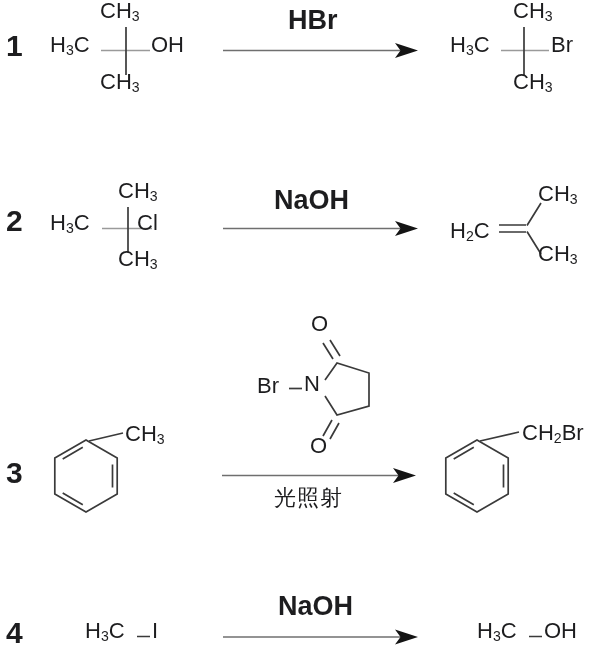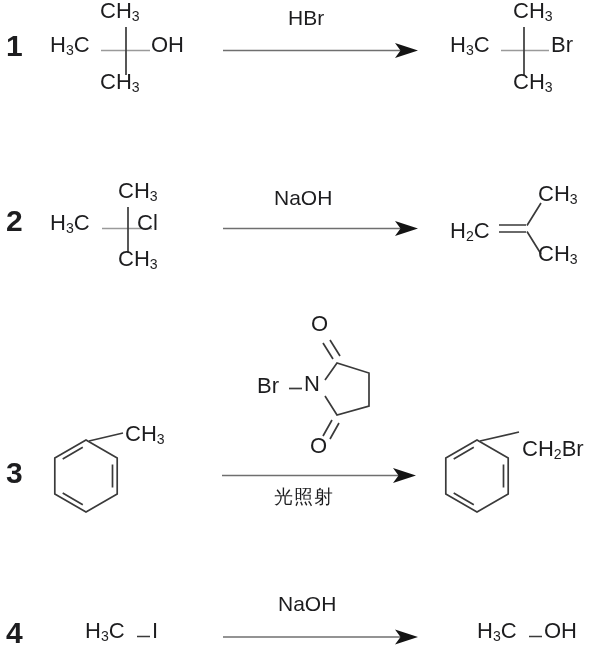--- a/index.html
+++ b/index.html
@@ -1,22 +1,22 @@
 <!DOCTYPE html>
 <html><head>
 <meta charset="utf-8">
 <style>
   html,body{margin:0;padding:0;background:#ffffff;}
   .scheme{position:relative;width:616px;height:656px;background:#ffffff;
           font-family:"Liberation Sans",sans-serif;color:#1d1d1f;overflow:hidden;}
   .f{position:absolute;font-size:22px;line-height:1;white-space:nowrap;}
   .f sub{font-size:0.64em;vertical-align:-0.18em;}
   .num{position:absolute;font-size:30px;font-weight:bold;line-height:1;}
-  .cond{position:absolute;font-size:21px;line-height:1;white-space:nowrap;}
-  .cond-cjk{position:absolute;font-size:19px;line-height:1;letter-spacing:1px;white-space:nowrap;}
+  .cond{position:absolute;font-size:27px;line-height:1;white-space:nowrap;font-weight:bold;}
+  .cond-cjk{position:absolute;font-size:22px;line-height:1;letter-spacing:1px;white-space:nowrap;}
   svg.layer{position:absolute;left:0;top:0;}
   .bd{stroke:#3a3a3a;stroke-width:1.7;fill:none;}
   .bl{stroke:#9a9a9a;stroke-width:1.7;fill:none;}
   .sh{stroke:#6f6f6f;stroke-width:1.6;fill:none;}
   .hd{fill:#141414;stroke:none;}
 </style>
 </head>
 <body>
 
 <div class="scheme">
@@ -95,21 +95,21 @@
   </div>
 
   <div>
     <div class="num" style="left:6px;top:458px">3</div>
     <div class="f" style="left:125px;top:423px"><span>CH</span><sub>3</sub><span></span></div>
     <div class="f" style="left:257px;top:375px">Br</div>
     <div class="f" style="left:304px;top:373px">N</div>
     <div class="f" style="left:311px;top:313px">O</div>
     <div class="f" style="left:310px;top:435px">O</div>
     <div class="cond-cjk" style="left:274px;top:487px">光照射</div>
-    <div class="f" style="left:522px;top:438px"><span>CH</span><sub>2</sub><span>Br</span></div>
+    <div class="f" style="left:522px;top:422px"><span>CH</span><sub>2</sub><span>Br</span></div>
   </div>
 
   <div>
     <div class="num" style="left:6px;top:618px">4</div>
     <div class="f" style="left:85px;top:620px"><span>H</span><sub>3</sub><span>C</span></div>
     <div class="f" style="left:152px;top:620px">I</div>
     <div class="cond" style="left:278px;top:593px">NaOH</div>
     <div class="f" style="left:477px;top:620px"><span>H</span><sub>3</sub><span>C</span></div>
     <div class="f" style="left:544px;top:620px">OH</div>
   </div>

